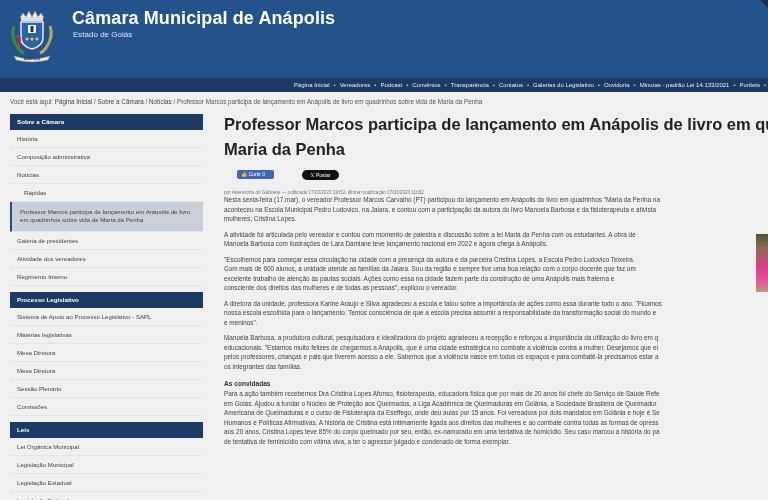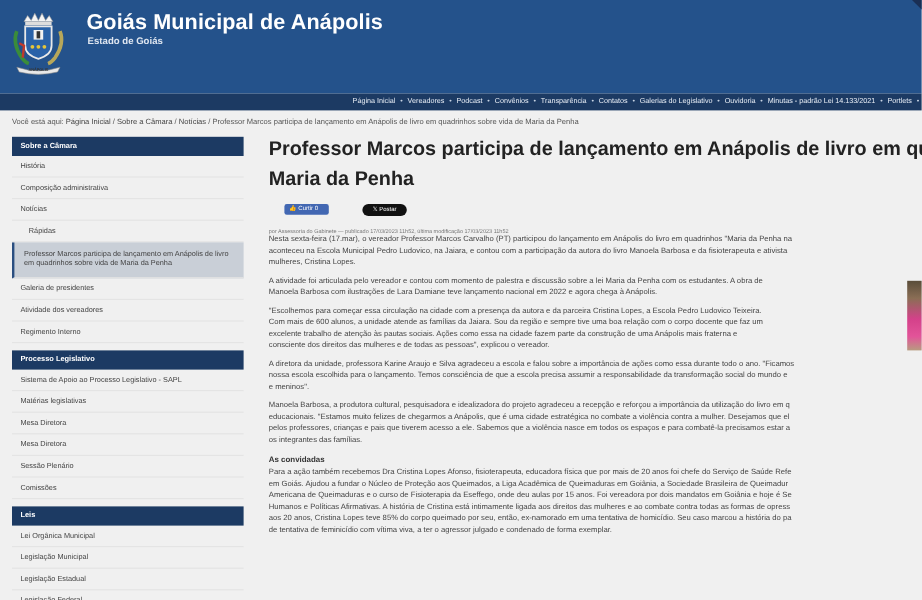--- a/index.html
+++ b/index.html
@@ -1,21 +1,21 @@
 <!DOCTYPE html>
 <html><head>
 <meta charset="utf-8">
 <style>
   * { box-sizing: border-box; margin: 0; padding: 0; }
   html, body { width: 768px; height: 500px; overflow: hidden; background: #f0f0f0; font-family: "Liberation Sans", sans-serif; color: #444; }
   .header { position: absolute; left: 0; top: 0; width: 768px; height: 78px; background: #24528b; }
   .header .corner { position: absolute; right: 0; top: 0; width: 0; height: 0; border-top: 8px solid #1a2f55; border-left: 8px solid transparent; }
   .logo { position: absolute; left: 6px; top: 8px; width: 52px; height: 56px; }
   .site-title { position: absolute; left: 72px; top: 8px; font-size: 18px; font-weight: bold; color: #fff; letter-spacing: 0.1px; }
-  .site-sub { position: absolute; left: 73px; top: 30px; font-size: 8px; color: #dfe6f0; font-weight: bold; }
+  .site-sub { position: absolute; left: 73px; top: 30px; font-size: 8px; color: #dfe6f0; }
   .topnav { position: absolute; left: 0; top: 78px; width: 768px; height: 14px; background: #1c3a63; display: flex; justify-content: flex-end; align-items: center; padding-right: 0; white-space: nowrap; }
   .topnav .item { font-size: 6px; color: #e8eef6; padding: 0 2px; }
   .topnav .sep { font-size: 6px; color: #c8d4e4; padding: 0 2px; }
   .breadcrumb { position: absolute; left: 10px; top: 98px; font-size: 6.3px; color: #555; white-space: nowrap; }
   .breadcrumb .link { color: #444; }
   .sidebar { position: absolute; left: 10px; top: 114px; width: 193px; }
   .sb-head { background: #1c3a63; color: #fff; font-size: 6.2px; font-weight: bold; height: 16px; line-height: 16px; padding-left: 7px; }
   .sb-item { font-size: 6.1px; color: #444; height: 18px; line-height: 18px; padding-left: 7px; border-bottom: 1px solid #e4e4e4; white-space: nowrap; }
   .sb-item.sub { padding-left: 14px; }
   .sb-item.active { background: #c9cfd7; border-left: 2px solid #2a4e80; padding-left: 8px; height: 30px; line-height: 8px; padding-top: 6px; white-space: normal; padding-right: 6px; }
@@ -44,21 +44,21 @@
     <rect x="24.5" y="18" width="3" height="6" fill="#333"></rect>
     <circle cx="21" cy="31" r="1.6" fill="#e5c53a"></circle>
     <circle cx="26" cy="31" r="1.6" fill="#e5c53a"></circle>
     <circle cx="31" cy="31" r="1.6" fill="#e5c53a"></circle>
     <path d="M8 18 q-4 10 4 22 q3 4 6 5" fill="none" stroke="#3a8c3a" stroke-width="3"></path>
     <path d="M10 28 l4 2 l-1 10" stroke="#c0392b" stroke-width="2" fill="none"></path>
     <path d="M44 18 q4 10 -4 22 q-3 4 -6 5" fill="none" stroke="#b7a75a" stroke-width="3"></path>
     <path d="M8 48 q18 6 36 0 l-2 4 q-16 4 -32 0 z" fill="#e8e8e8" stroke="#888" stroke-width="0.5"></path>
     <text x="26" y="51.5" font-size="3.2" text-anchor="middle" fill="#333" font-family="Liberation Sans, sans-serif" font-weight="bold">ANÁPOLIS</text>
   </svg>
-  <div class="site-title">Goiás Municipal de Anápolis</div>
+  <div class="site-title">Câmara Municipal de Anápolis</div>
   <div class="site-sub">Estado de Goiás</div>
 </div>
 
 <div class="topnav">
   <span class="item">Página Inicial</span>
   <span class="sep">•</span>
   <span class="item">Vereadores</span>
   <span class="sep">•</span>
   <span class="item">Podcast</span>
   <span class="sep">•</span>

